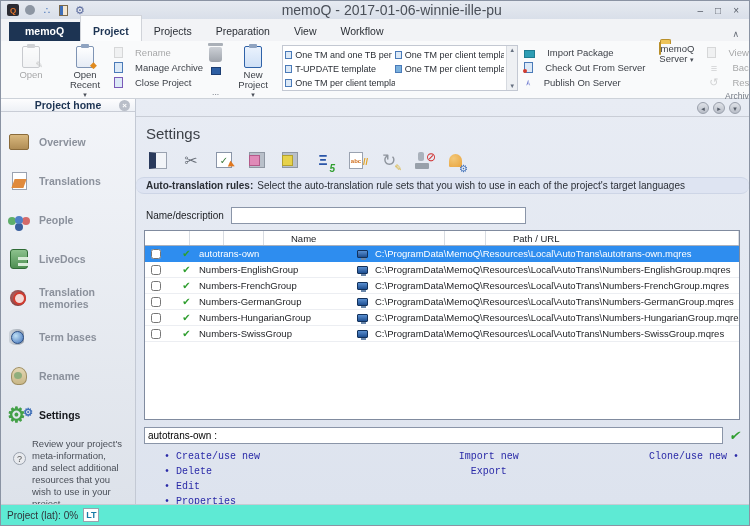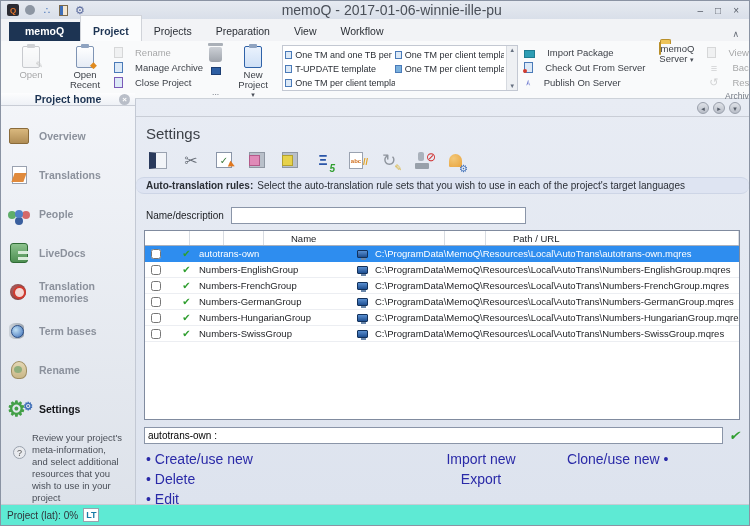--- a/index.html
+++ b/index.html
@@ -58,21 +58,21 @@
 
   .tplbox { width:236px; height:46px; border:1px solid #c3c8d2; background:#fff; display:flex; margin-top:1px; }
   .tplitems { flex:1; display:grid; grid-auto-flow:column; grid-template-rows:repeat(3,14px); grid-template-columns:1fr 1fr; padding:2px 2px; font-size:9px; color:#2b2f36; }
   .tplitem { display:flex; align-items:center; gap:3px; white-space:nowrap; overflow:hidden; }
   .tplitem .mini { width:7px; height:8px; }
   .tplscroll { width:11px; border-left:1px solid #d6dae0; background:#eef0f3; display:flex; flex-direction:column; align-items:center; justify-content:space-between; font-size:6px; color:#667080; padding:1px 0; }
 
   
   .main { flex:1; display:flex; min-height:0; }
 
-  .sidebar { width:135px; flex:0 0 auto; background:linear-gradient(#f3f5f9,#dde2ea); border-right:1px solid #c3c9d4; display:flex; flex-direction:column;justify-content:flex-end; }
+  .sidebar { width:135px; flex:0 0 auto; background:linear-gradient(#f3f5f9,#dde2ea); border-right:1px solid #c3c9d4; display:flex; flex-direction:column; }
   .side-header { height:18px; background:linear-gradient(#fdfdfe,#eef1f6); border-bottom:1px solid #c9cdd6; display:flex; align-items:center; justify-content:center; gap:6px; font-size:10.5px; font-weight:bold; color:#1d3453; position:relative; }
   .side-close { position:absolute; right:5px; width:11px; height:11px; border-radius:50%; background:#b9bec8; color:#fff; font-size:8px; line-height:11px; text-align:center; }
   .side-items { padding-top:10px; }
   .side-item { display:flex; align-items:center; gap:8px; height:39px; padding-left:6px; font-size:10.5px; font-weight:bold; color:#8b919c; }
   .side-item.active { color:#16181c; }
   .sico { width:24px; height:24px; flex:0 0 auto; position:relative; display:inline-block; }
   .i-box { background:linear-gradient(#d9b87e,#b08d55); border:1px solid #8a6b3a; border-radius:2px; width:20px; height:16px; margin:4px 0 0 2px; }
   .i-doc { width:15px; height:18px; background:#fff; border:1px solid #9aa2b0; margin:3px 0 0 5px; }
   .i-doc::after { content:""; position:absolute; left:0; bottom:1px; width:12px; height:9px; background:#e08a3c; transform:skewX(-20deg); }
   .i-people { width:8px; height:8px; background:#4f81c7; border-radius:50%; margin:8px 0 0 8px; box-shadow:-7px 1px 0 #5fae6a, 7px 1px 0 #d46a6a, 0 7px 0 #3a5f9e; }
@@ -137,25 +137,25 @@
   .trow .c-name, .trow .c-path { padding-left:4px; }
   .trow.selected { background:#2e8def; color:#fff; border-color:#2e8def; }
   .trow input[type=checkbox] { width:10px; height:10px; }
   .monitor { width:11px; height:8px; background:linear-gradient(#5a8fd0,#1e4f92); border:1px solid #12315c; border-radius:1px; display:inline-block; position:relative; }
   .monitor::after { content:""; position:absolute; left:3px; bottom:-3px; width:5px; height:2px; background:#6a87aa; }
 
   .edit-row { display:flex; align-items:center; gap:6px; margin:7px 9px 0 8px; flex:0 0 auto; }
   .edit-row input { flex:1; height:17px; border:1px solid #8a95a8; background:#fff; font-size:10px; padding:1px 3px; font-family:"Liberation Sans",sans-serif; }
   .edit-check { font-size:13px; color:#2f9e2f; font-style:italic; }
 
-  .links { display:flex; margin:7px 10px 0 10px; font-size:14px; color:#2a2aa8; flex:1; }
+  .links { display:flex; margin:7px 10px 0 28px; font-size:10px; color:#2a2aa8; flex:1;font-family:Liberation Mono, monospace; }
   .lcol { display:flex; flex-direction:column; gap:4px; }
   .lcol.left { width:42%; }
   .lcol.mid { width:29%; align-items:center; }
-  .lcol.right { flex:1; align-items:flex-start; }
+  .lcol.right { flex:1; align-items:flex-end; }
   .link { cursor:default; white-space:nowrap; }
   .lcol.left .link::before { content:"• "; }
   .lcol.right .link::after { content:" •"; }
 
   
   .statusbar { height:21px; background:#5eead4; border-top:1px solid #c6cbd3; display:flex; align-items:center; gap:5px; padding:0 6px; font-size:10px; color:#30343b; flex:0 0 auto; }
   .lt-badge { border:1px solid #9aa2ae; background:#fff; font-weight:bold; color:#1a7ba6; font-size:9px; padding:0 2px; height:14px; line-height:13px; }
 </style>
 </head>
 <body>

